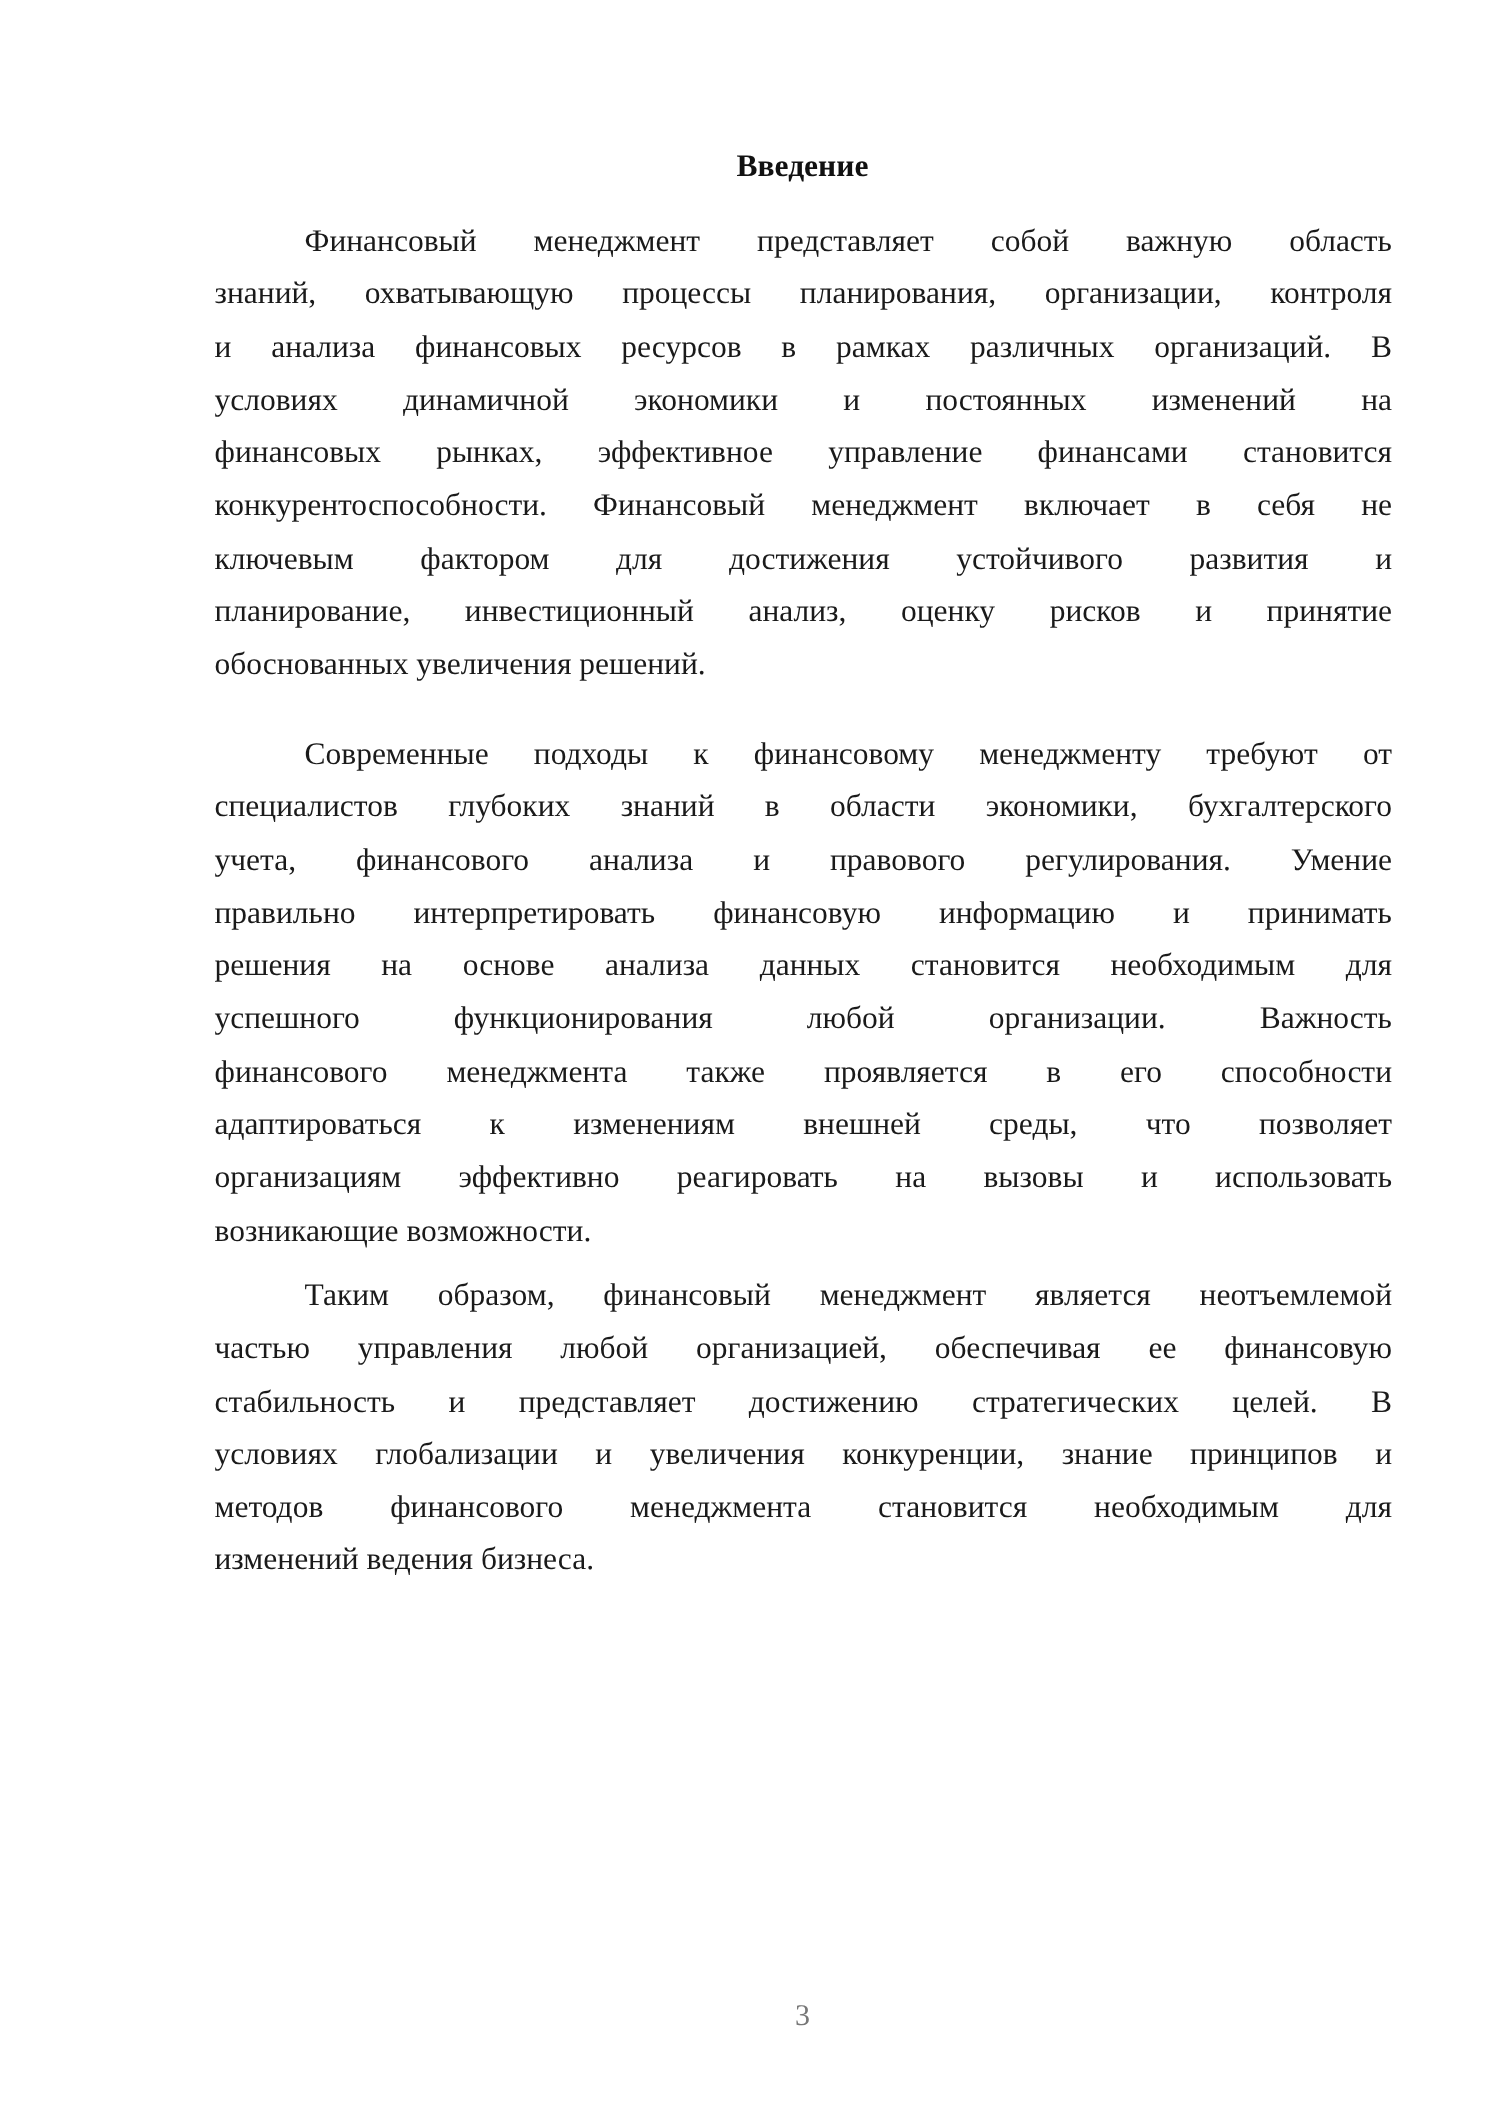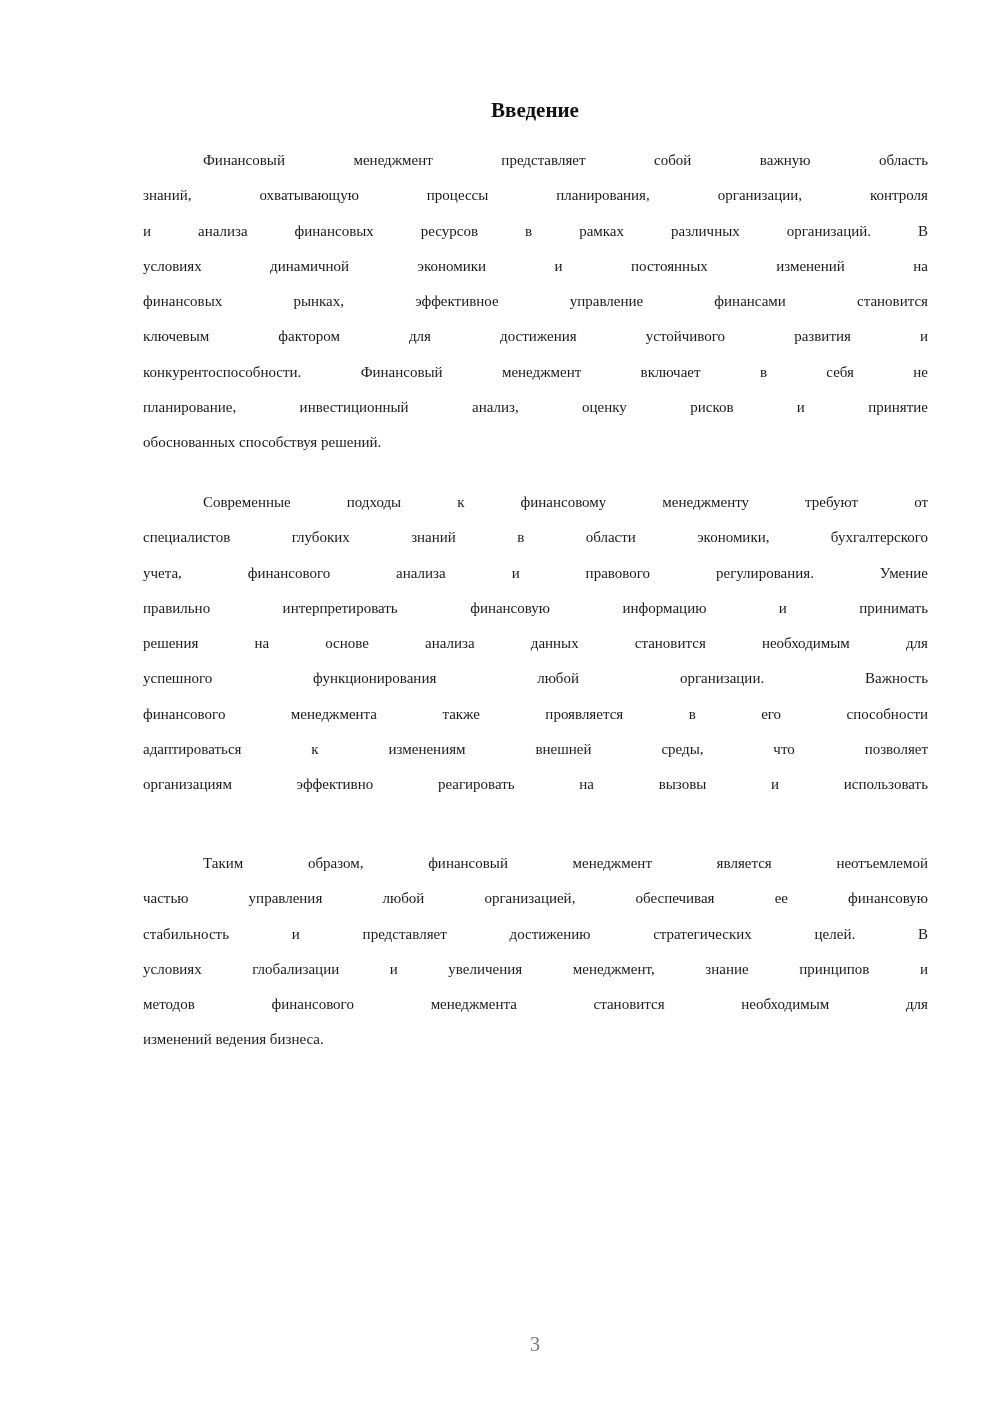--- a/index.html
+++ b/index.html
@@ -34,21 +34,21 @@
     }
     .para {
       position: absolute;
       left: 143px;
       width: 785px;
     }
     .line {
       display: block;
       height: 35.3px;
       line-height: 35.3px;
-      font-size: 15px;
+      font-size: 21px;
       white-space: nowrap;
       text-align: justify;
       text-align-last: justify;
       overflow: hidden;
     }
     .line.first {
       text-indent: 60px;
     }
     .line.last {
       text-align: left;
@@ -70,42 +70,43 @@
 <div class="page">
 
   <div class="heading">Введение</div>
 
   <div class="para" style="top:143px;">
     <span class="line first">Финансовый менеджмент представляет собой важную область</span>
     <span class="line">знаний, охватывающую процессы планирования, организации, контроля</span>
     <span class="line">и анализа финансовых ресурсов в рамках различных организаций. В</span>
     <span class="line">условиях динамичной экономики и постоянных изменений на</span>
     <span class="line">финансовых рынках, эффективное управление финансами становится</span>
+    <span class="line">конкурентоспособности. Финансовый менеджмент включает в себя не</span>
     <span class="line">ключевым фактором для достижения устойчивого развития и</span>
-    <span class="line">конкурентоспособности. Финансовый менеджмент включает в себя не</span>
     <span class="line">планирование, инвестиционный анализ, оценку рисков и принятие</span>
-    <span class="line last">обоснованных способствуя решений.</span>
+    <span class="line last">обоснованных увеличения решений.</span>
   </div>
 
   <div class="para" style="top:485px;">
     <span class="line first">Современные подходы к финансовому менеджменту требуют от</span>
     <span class="line">специалистов глубоких знаний в области экономики, бухгалтерского</span>
     <span class="line">учета, финансового анализа и правового регулирования. Умение</span>
     <span class="line">правильно интерпретировать финансовую информацию и принимать</span>
     <span class="line">решения на основе анализа данных становится необходимым для</span>
     <span class="line">успешного функционирования любой организации. Важность</span>
     <span class="line">финансового менеджмента также проявляется в его способности</span>
     <span class="line">адаптироваться к изменениям внешней среды, что позволяет</span>
     <span class="line">организациям эффективно реагировать на вызовы и использовать</span>
+    <span class="line last">возникающие возможности.</span>
   </div>
 
   <div class="para" style="top:846px;">
     <span class="line first">Таким образом, финансовый менеджмент является неотъемлемой</span>
     <span class="line">частью управления любой организацией, обеспечивая ее финансовую</span>
     <span class="line">стабильность и представляет достижению стратегических целей. В</span>
-    <span class="line">условиях глобализации и увеличения менеджмент, знание принципов и</span>
+    <span class="line">условиях глобализации и увеличения конкуренции, знание принципов и</span>
     <span class="line">методов финансового менеджмента становится необходимым для</span>
     <span class="line last">изменений ведения бизнеса.</span>
   </div>
 
   <div class="page-number">3</div>
 
 </div>
 
 </body></html>

